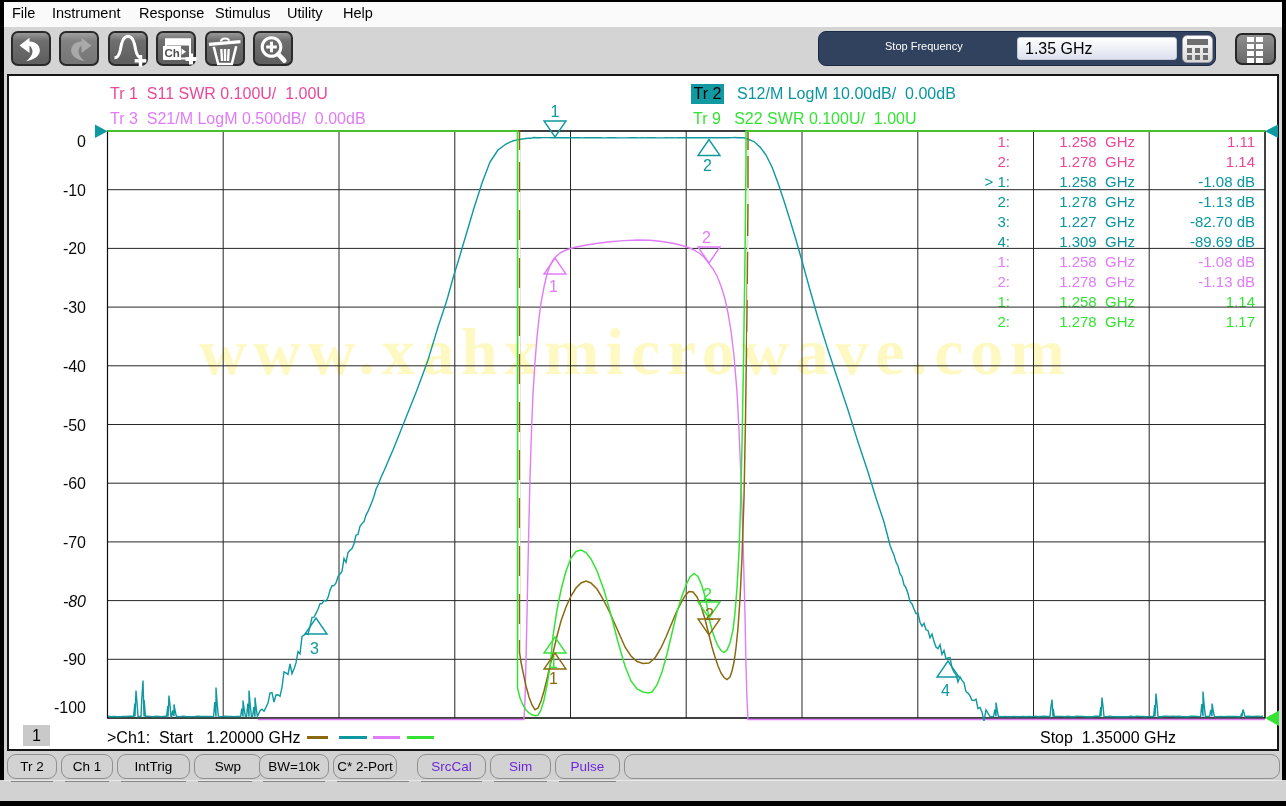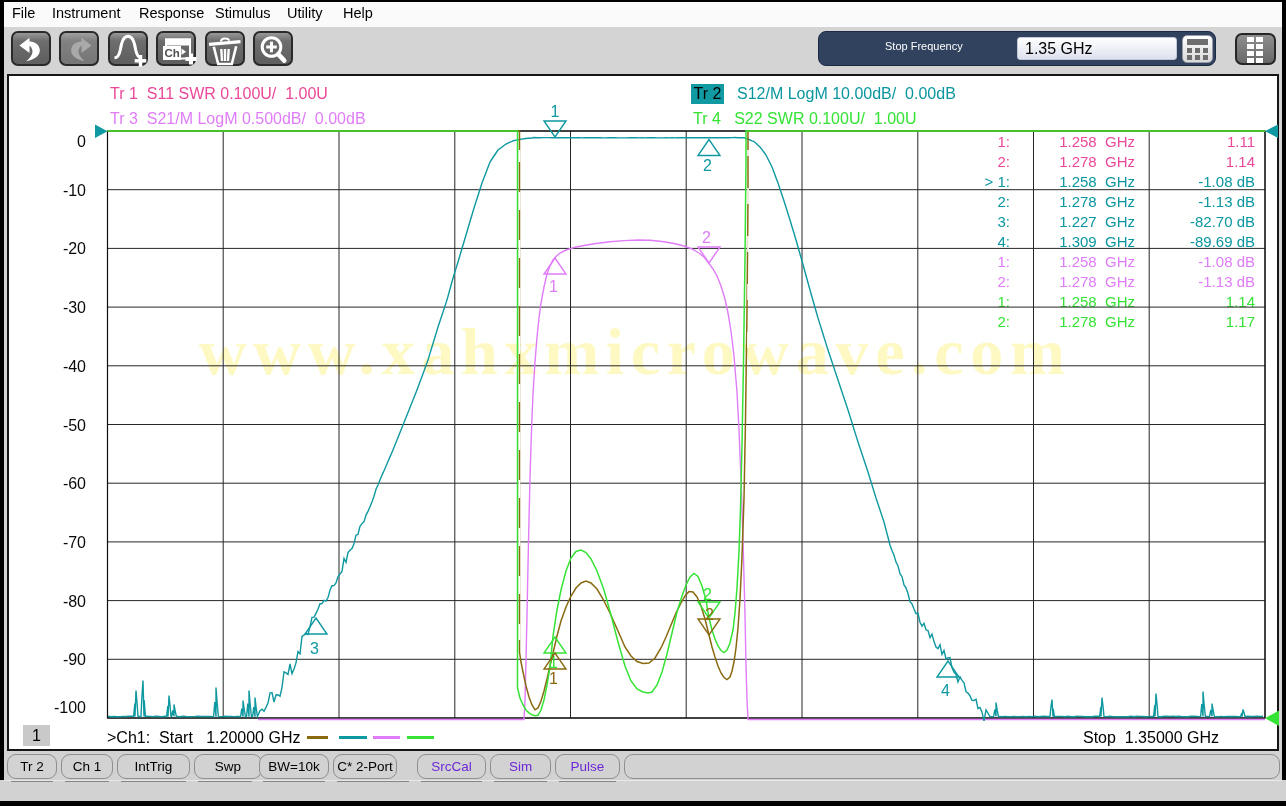--- a/index.html
+++ b/index.html
@@ -34,21 +34,21 @@
 #botline2{left:4px;top:780px;width:1278px;height:1px;background:#e8e8e8;}
 #watermark{left:199px;top:314px;width:890px;font-family:"Liberation Serif",serif;
   font-weight:bold;font-size:66px;color:#fef9c3;letter-spacing:6.7px;white-space:nowrap;}
 .ylab{position:absolute;left:20px;width:66px;text-align:right;font-size:16px;color:#0a0a0a;}
 .t-brn{color:#ec4899;} .t-teal{color:#0a96a0;} .t-mag{color:#e07cf8;} .t-grn{color:#35e335;}
 .ann{position:absolute;font-size:16px;white-space:pre;}
 .mrow{position:absolute;font-size:15px;white-space:pre;text-align:right;}
 #tr2box{left:691px;top:84px;width:33px;height:20px;background:#119aa2;color:#000;
   font-size:16px;text-align:center;line-height:20px;}
 #ch1line{left:107px;top:729px;font-size:16px;color:#000;white-space:pre;}
-#stopline{left:1040px;top:729px;width:222px;text-align:center;font-size:16px;color:#000;white-space:pre;}
+#stopline{left:1040px;top:729px;width:222px;text-align:left;font-size:16px;color:#000;white-space:pre;}
 #onebox{left:23px;top:725px;width:27px;height:21px;background:#c9c9c9;color:#000;
   font-size:16px;text-align:center;line-height:21px;}
 .leg{position:absolute;top:736px;height:3px;}
 svg.ovl{position:absolute;left:0;top:0;}
 </style>
 </head>
 <body>
 
 <div class="abs" id="menubar"></div>
 <span class="mi" style="left:12px;">File</span>
@@ -137,31 +137,31 @@
 </svg>
 
 <div class="abs" style="left:4px;top:74px;width:1278px;height:677px;background:#d4d4d4;"></div>
 <div class="abs" id="content"></div>
 <div class="abs" id="watermark">www.xahxmicrowave.com</div>
 
 <span class="ann t-brn" style="left:110px;top:85px;">Tr 1  S11 SWR 0.100U/  1.00U</span>
 <div class="abs" id="tr2box">Tr 2</div>
 <span class="ann t-teal" style="left:737px;top:85px;">S12/M LogM 10.00dB/  0.00dB</span>
 <span class="ann t-mag" style="left:110px;top:110px;">Tr 3  S21/M LogM 0.500dB/  0.00dB</span>
-<span class="ann t-grn" style="left:693px;top:110px;">Tr 4   S22 SWR 0.100U/  1.00U</span>
+<span class="ann t-grn" style="left:693px;top:110px;">Tr 9   S22 SWR 0.100U/  1.00U</span>
 
 <div class="ylab" style="top:133px;">0</div>
 <div class="ylab" style="top:182px;">-10</div>
 <div class="ylab" style="top:240px;">-20</div>
 <div class="ylab" style="top:299px;">-30</div>
 <div class="ylab" style="top:358px;">-40</div>
 <div class="ylab" style="top:417px;">-50</div>
 <div class="ylab" style="top:475px;">-60</div>
 <div class="ylab" style="top:534px;">-70</div>
-<div class="ylab" style="top:593px;">-80</div>
+<div class="ylab" style="top:593px;font-style:italic;">-80</div>
 <div class="ylab" style="top:651px;">-90</div>
 <div class="ylab" style="top:699px;">-100</div>
 
 <div class="mrow t-brn" style="left:950px;top:133px;width:60px;">1:</div>
 <div class="mrow t-brn" style="left:1035px;top:133px;width:100px;">1.258  GHz</div>
 <div class="mrow t-brn" style="left:1135px;top:133px;width:120px;">1.11</div>
 <div class="mrow t-brn" style="left:950px;top:153px;width:60px;">2:</div>
 <div class="mrow t-brn" style="left:1035px;top:153px;width:100px;">1.278  GHz</div>
 <div class="mrow t-brn" style="left:1135px;top:153px;width:120px;">1.14</div>
 <div class="mrow t-teal" style="left:950px;top:173px;width:60px;">&gt; 1:</div>

